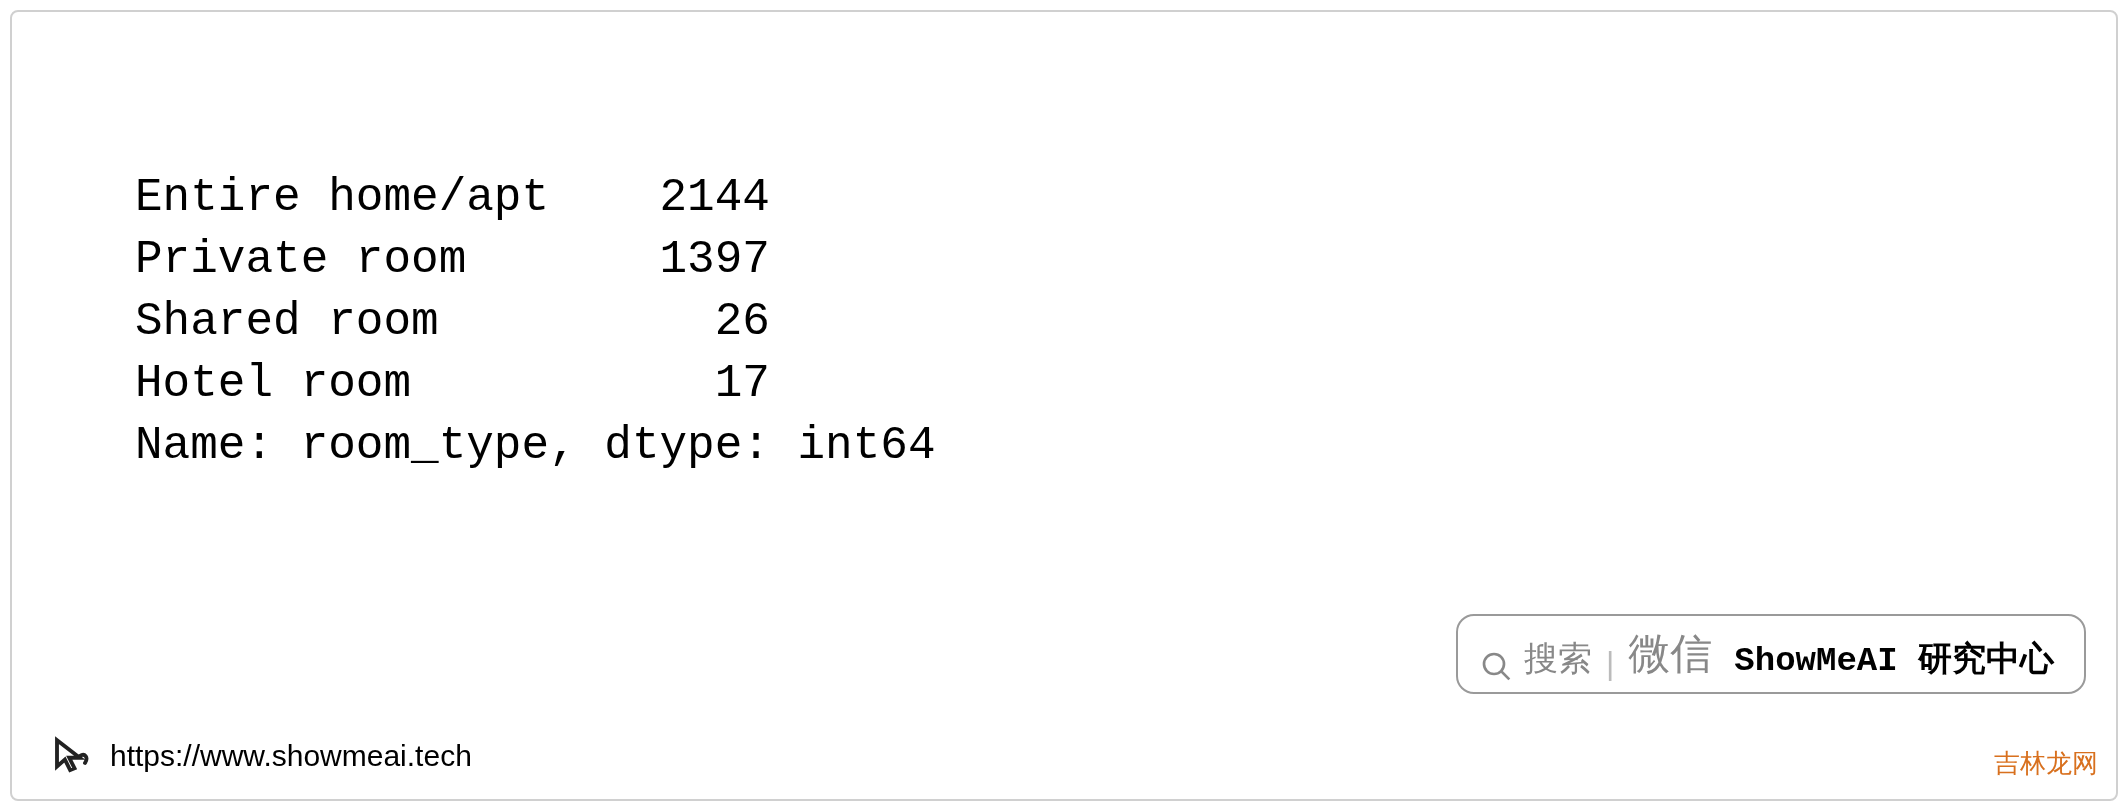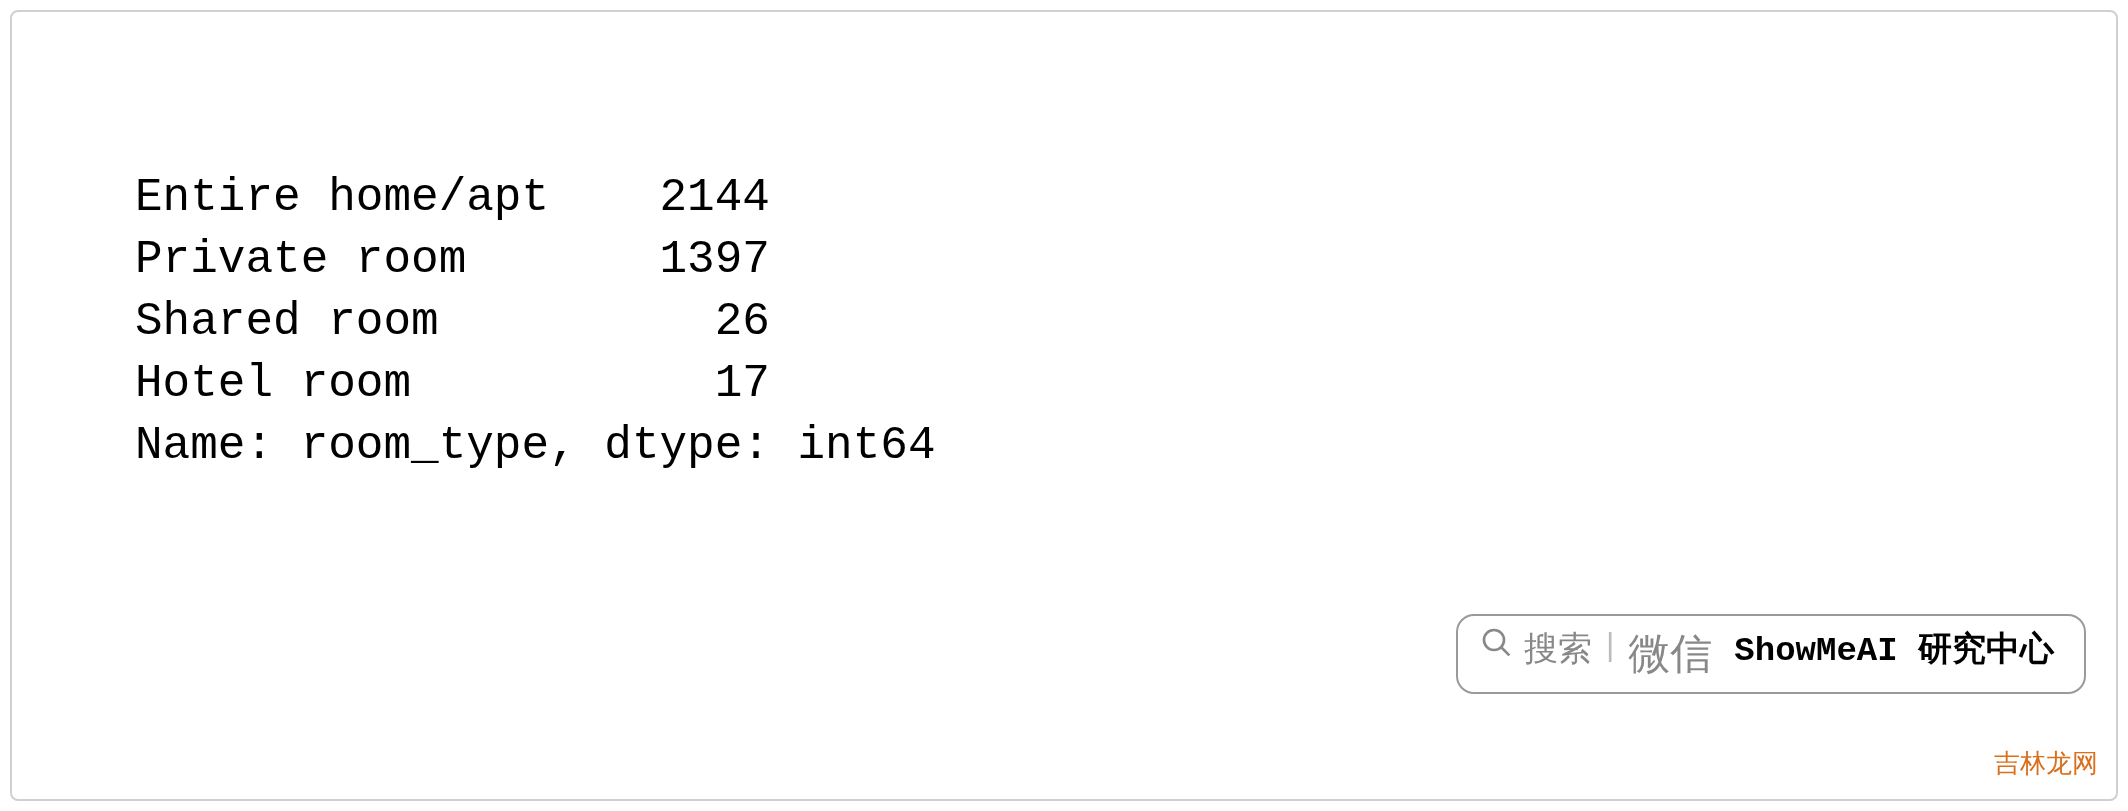--- a/index.html
+++ b/index.html
@@ -35,21 +35,21 @@
       white-space: pre;
     }
     .search-badge {
       position: absolute;
       right: 30px;
       bottom: 105px;
       border: 2px solid #9a9a9a;
       border-radius: 18px;
       padding: 10px 30px 10px 22px;
       display: flex;
-      align-items: flex-start;
+      align-items: flex-end;
       gap: 12px;
       background: #ffffff;
     }
     .search-icon-svg {
       width: 32px;
       height: 32px;
       stroke: #888888;
       stroke-width: 2;
       fill: none;
     }
@@ -119,16 +119,23 @@
     <svg class="search-icon-svg" viewBox="0 0 24 24">
       <circle cx="10.5" cy="10.5" r="7.5"></circle>
       <line x1="16.2" y1="16.2" x2="22" y2="22"></line>
     </svg>
     <span class="search-label">搜索</span>
     <span class="divider">|</span>
     <span class="wechat-label">微信</span>
     <span class="brand-label">ShowMeAI 研究中心</span>
   </div>
 
+  <div class="footer">
+    <svg class="cursor-icon-svg" viewBox="0 0 24 24">
+      <path d="M4 3 L4 18 L8.5 14 L11.5 20 L14 19 L11 13 L17 13 Z"></path>
+      <path d="M17 12 C20 10 22 13 20 16" stroke-linecap="round"></path>
+    </svg>
+    <span class="url-text">https://www.showmeai.tech</span>
+  </div>
 
   <div class="source-badge">吉林龙网</div>
 
 </div>
 
 </body></html>

